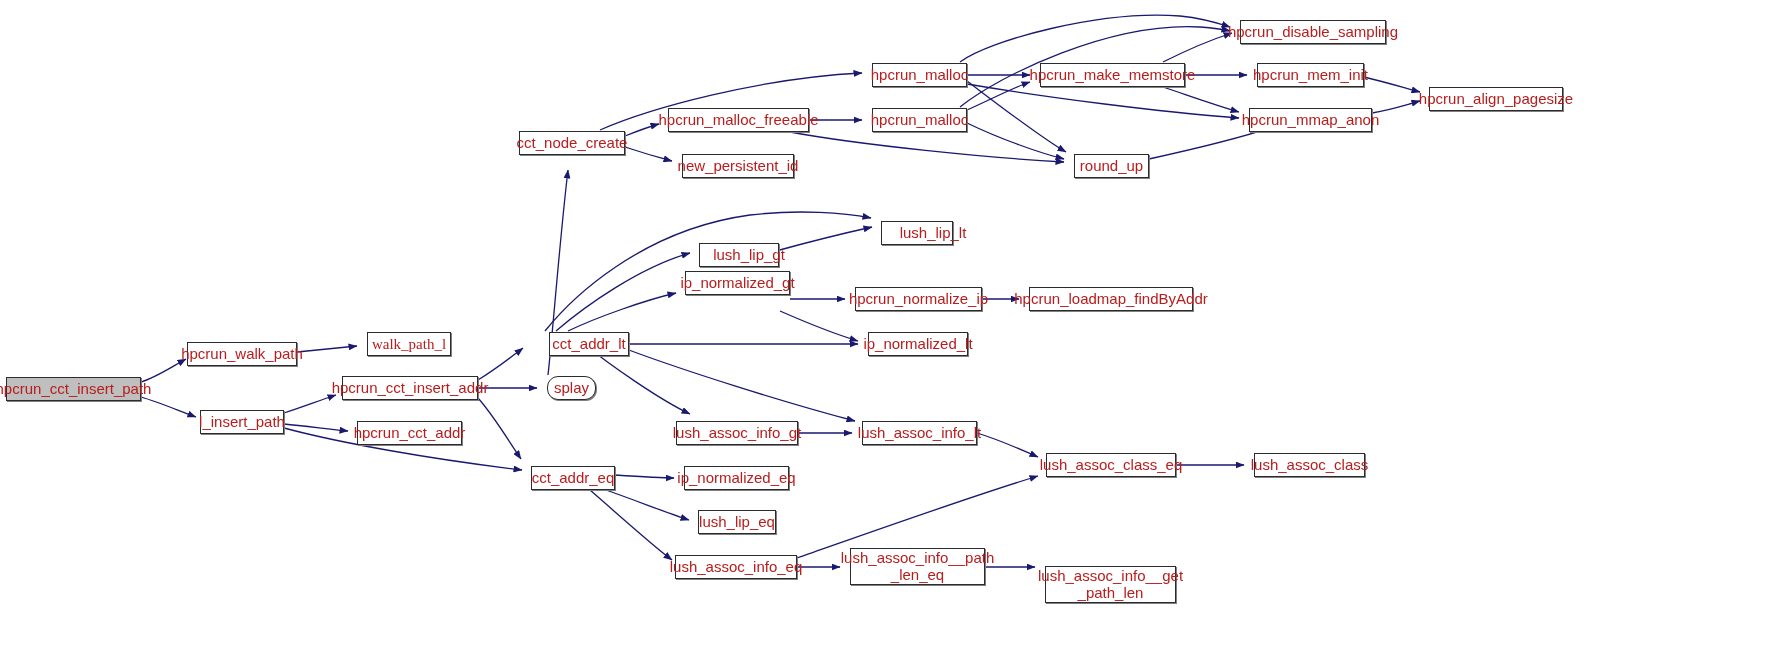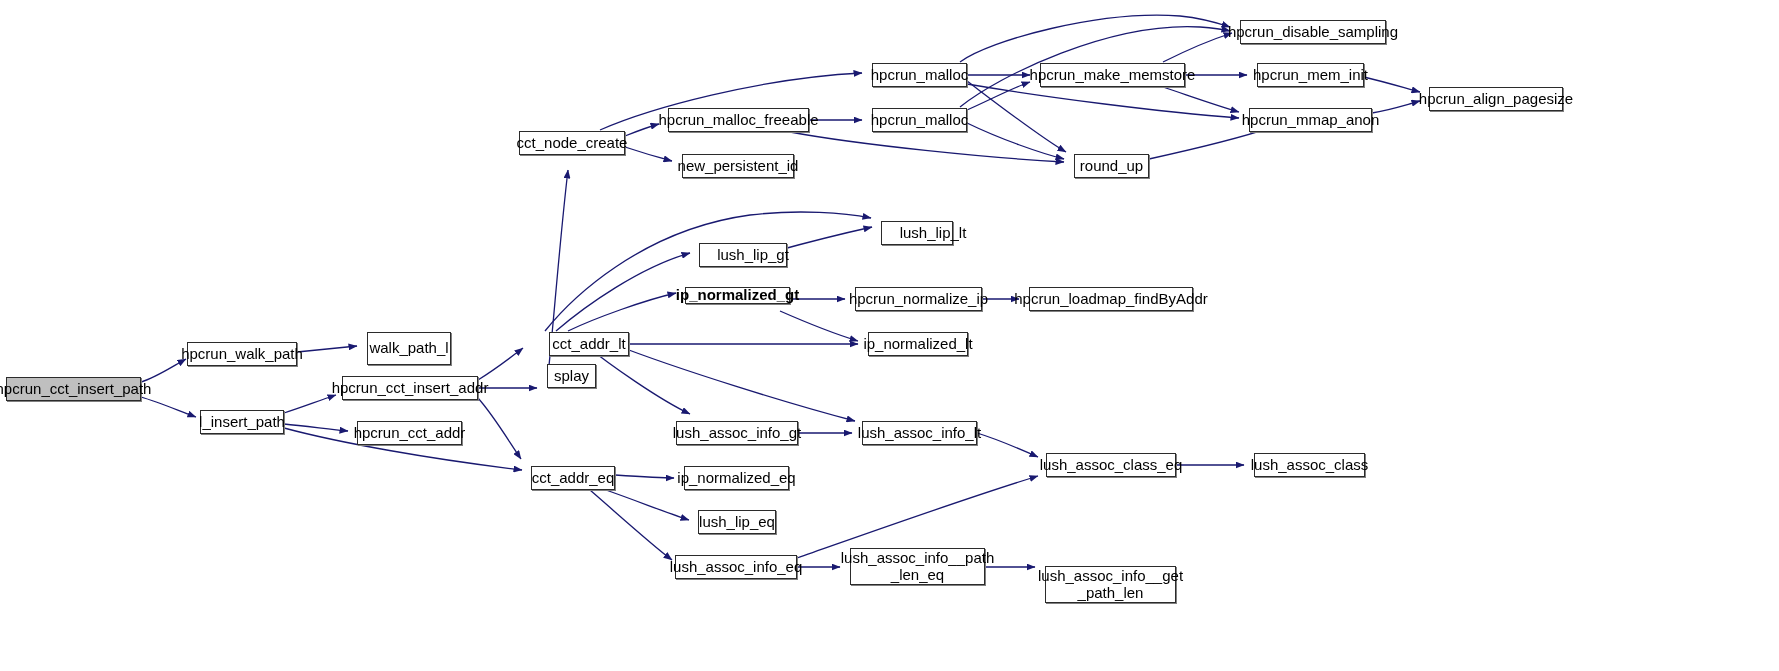--- a/index.html
+++ b/index.html
@@ -23,21 +23,21 @@
     top: 0;
     width: 1779px;
     height: 671px;
     pointer-events: none;
   }
   .node {
     position: absolute;
     box-sizing: border-box;
     border: 1px solid #2b2b2b;
     background: #ffffff;
-    color: #000000;
+    color: #b91c1c;
     font-size: 15px;
     line-height: 1.08;
     display: flex;
     align-items: center;
     justify-content: center;
     text-align: center;
     white-space: pre;
     box-shadow: 1px 1px 0 0 #808080;
   }
   .node.root {
@@ -105,40 +105,40 @@
         <path d="M590,490 C620,516 652,545 672,560" marker-end="url(#arrowhead)" stroke="#191970"></path>
         <path d="M797,558 C860,536 960,500 1038,476" marker-end="url(#arrowhead)" stroke="#191970"></path>
         <path d="M797,567 C812,567 826,567 840,567" marker-end="url(#arrowhead)" stroke="#191970"></path>
         <path d="M985,567 C1005,567 1022,567 1035,567" marker-end="url(#arrowhead)" stroke="#191970"></path>
       </g>
   </svg>
   <div id="nodes-layer">
       <div class="node root" style="left: 6px; top: 377px; width: 135px; height: 24px;"><span class="label">hpcrun_cct_insert_path</span></div>
       <div class="node" style="left: 187px; top: 342px; width: 110px; height: 24px;"><span class="label">hpcrun_walk_path</span></div>
       <div class="node" style="left: 200px; top: 410px; width: 84px; height: 24px;"><span class="label">l_insert_path</span></div>
-      <div class="node" style="left: 367px; top: 332px; width: 84px; height: 33px;"><span class="label">walk_path_l</span></div>
+      <div class="node" style="left: 367px; top: 332px; width: 84px; height: 24px; font-family: Liberation Serif, serif;"><span class="label">walk_path_l</span></div>
       <div class="node" style="left: 342px; top: 376px; width: 136px; height: 24px;"><span class="label">hpcrun_cct_insert_addr</span></div>
       <div class="node" style="left: 357px; top: 421px; width: 105px; height: 24px;"><span class="label">hpcrun_cct_addr</span></div>
-      <div class="node" style="left: 547px; top: 364px; width: 49px; height: 24px;"><span class="label">splay</span></div>
+      <div class="node" style="left: 547px; top: 376px; width: 49px; height: 24px; border-radius: 11px;"><span class="label">splay</span></div>
       <div class="node" style="left: 519px; top: 131px; width: 106px; height: 24px;"><span class="label">cct_node_create</span></div>
       <div class="node" style="left: 533px; top: 332px; width: 80px; height: 24px; margin-left: 16px;"><span class="label">cct_addr_lt</span></div>
       <div class="node" style="left: 531px; top: 466px; width: 84px; height: 24px;"><span class="label">cct_addr_eq</span></div>
       <div class="node" style="left: 668px; top: 108px; width: 141px; height: 24px;"><span class="label">hpcrun_malloc_freeable</span></div>
       <div class="node" style="left: 682px; top: 154px; width: 112px; height: 24px;"><span class="label">new_persistent_id</span></div>
       <div class="node" style="left: 872px; top: 63px; width: 95px; height: 24px;"><span class="label">hpcrun_malloc</span></div>
       <div class="node" style="left: 872px; top: 108px; width: 95px; height: 24px;"><span class="label">hpcrun_malloc</span></div>
       <div class="node" style="left: 1040px; top: 63px; width: 145px; height: 24px;"><span class="label">hpcrun_make_memstore</span></div>
       <div class="node" style="left: 1074px; top: 154px; width: 75px; height: 24px;"><span class="label">round_up</span></div>
       <div class="node" style="left: 1240px; top: 20px; width: 146px; height: 24px;"><span class="label">hpcrun_disable_sampling</span></div>
       <div class="node" style="left: 1257px; top: 63px; width: 107px; height: 24px;"><span class="label">hpcrun_mem_init</span></div>
       <div class="node" style="left: 1249px; top: 108px; width: 123px; height: 24px;"><span class="label">hpcrun_mmap_anon</span></div>
       <div class="node" style="left: 1429px; top: 87px; width: 134px; height: 24px;"><span class="label">hpcrun_align_pagesize</span></div>
       <div class="node" style="left: 881px; top: 221px; width: 72px; height: 24px; padding-left: 32px;"><span class="label">lush_lip_lt</span></div>
-      <div class="node" style="left: 699px; top: 243px; width: 88px; height: 24px; padding-left: 20px;"><span class="label">lush_lip_gt</span></div>
-      <div class="node" style="left: 685px; top: 287px; width: 105px; height: 17px; font-weight: bold;"><span class="label">ip_normalized_gt</span></div>
+      <div class="node" style="left: 699px; top: 243px; width: 80px; height: 24px; padding-left: 20px;"><span class="label">lush_lip_gt</span></div>
+      <div class="node" style="left: 685px; top: 271px; width: 105px; height: 24px;"><span class="label">ip_normalized_gt</span></div>
       <div class="node" style="left: 855px; top: 287px; width: 127px; height: 24px;"><span class="label">hpcrun_normalize_ip</span></div>
       <div class="node" style="left: 1029px; top: 287px; width: 164px; height: 24px;"><span class="label">hpcrun_loadmap_findByAddr</span></div>
       <div class="node" style="left: 868px; top: 332px; width: 100px; height: 24px;"><span class="label">ip_normalized_lt</span></div>
       <div class="node" style="left: 676px; top: 421px; width: 122px; height: 24px;"><span class="label">lush_assoc_info_gt</span></div>
       <div class="node" style="left: 862px; top: 421px; width: 115px; height: 24px;"><span class="label">lush_assoc_info_lt</span></div>
       <div class="node" style="left: 1046px; top: 453px; width: 130px; height: 24px;"><span class="label">lush_assoc_class_eq</span></div>
       <div class="node" style="left: 1254px; top: 453px; width: 111px; height: 24px;"><span class="label">lush_assoc_class</span></div>
       <div class="node" style="left: 684px; top: 466px; width: 105px; height: 24px;"><span class="label">ip_normalized_eq</span></div>
       <div class="node" style="left: 698px; top: 510px; width: 78px; height: 24px;"><span class="label">lush_lip_eq</span></div>
       <div class="node" style="left: 675px; top: 555px; width: 122px; height: 24px;"><span class="label">lush_assoc_info_eq</span></div>

